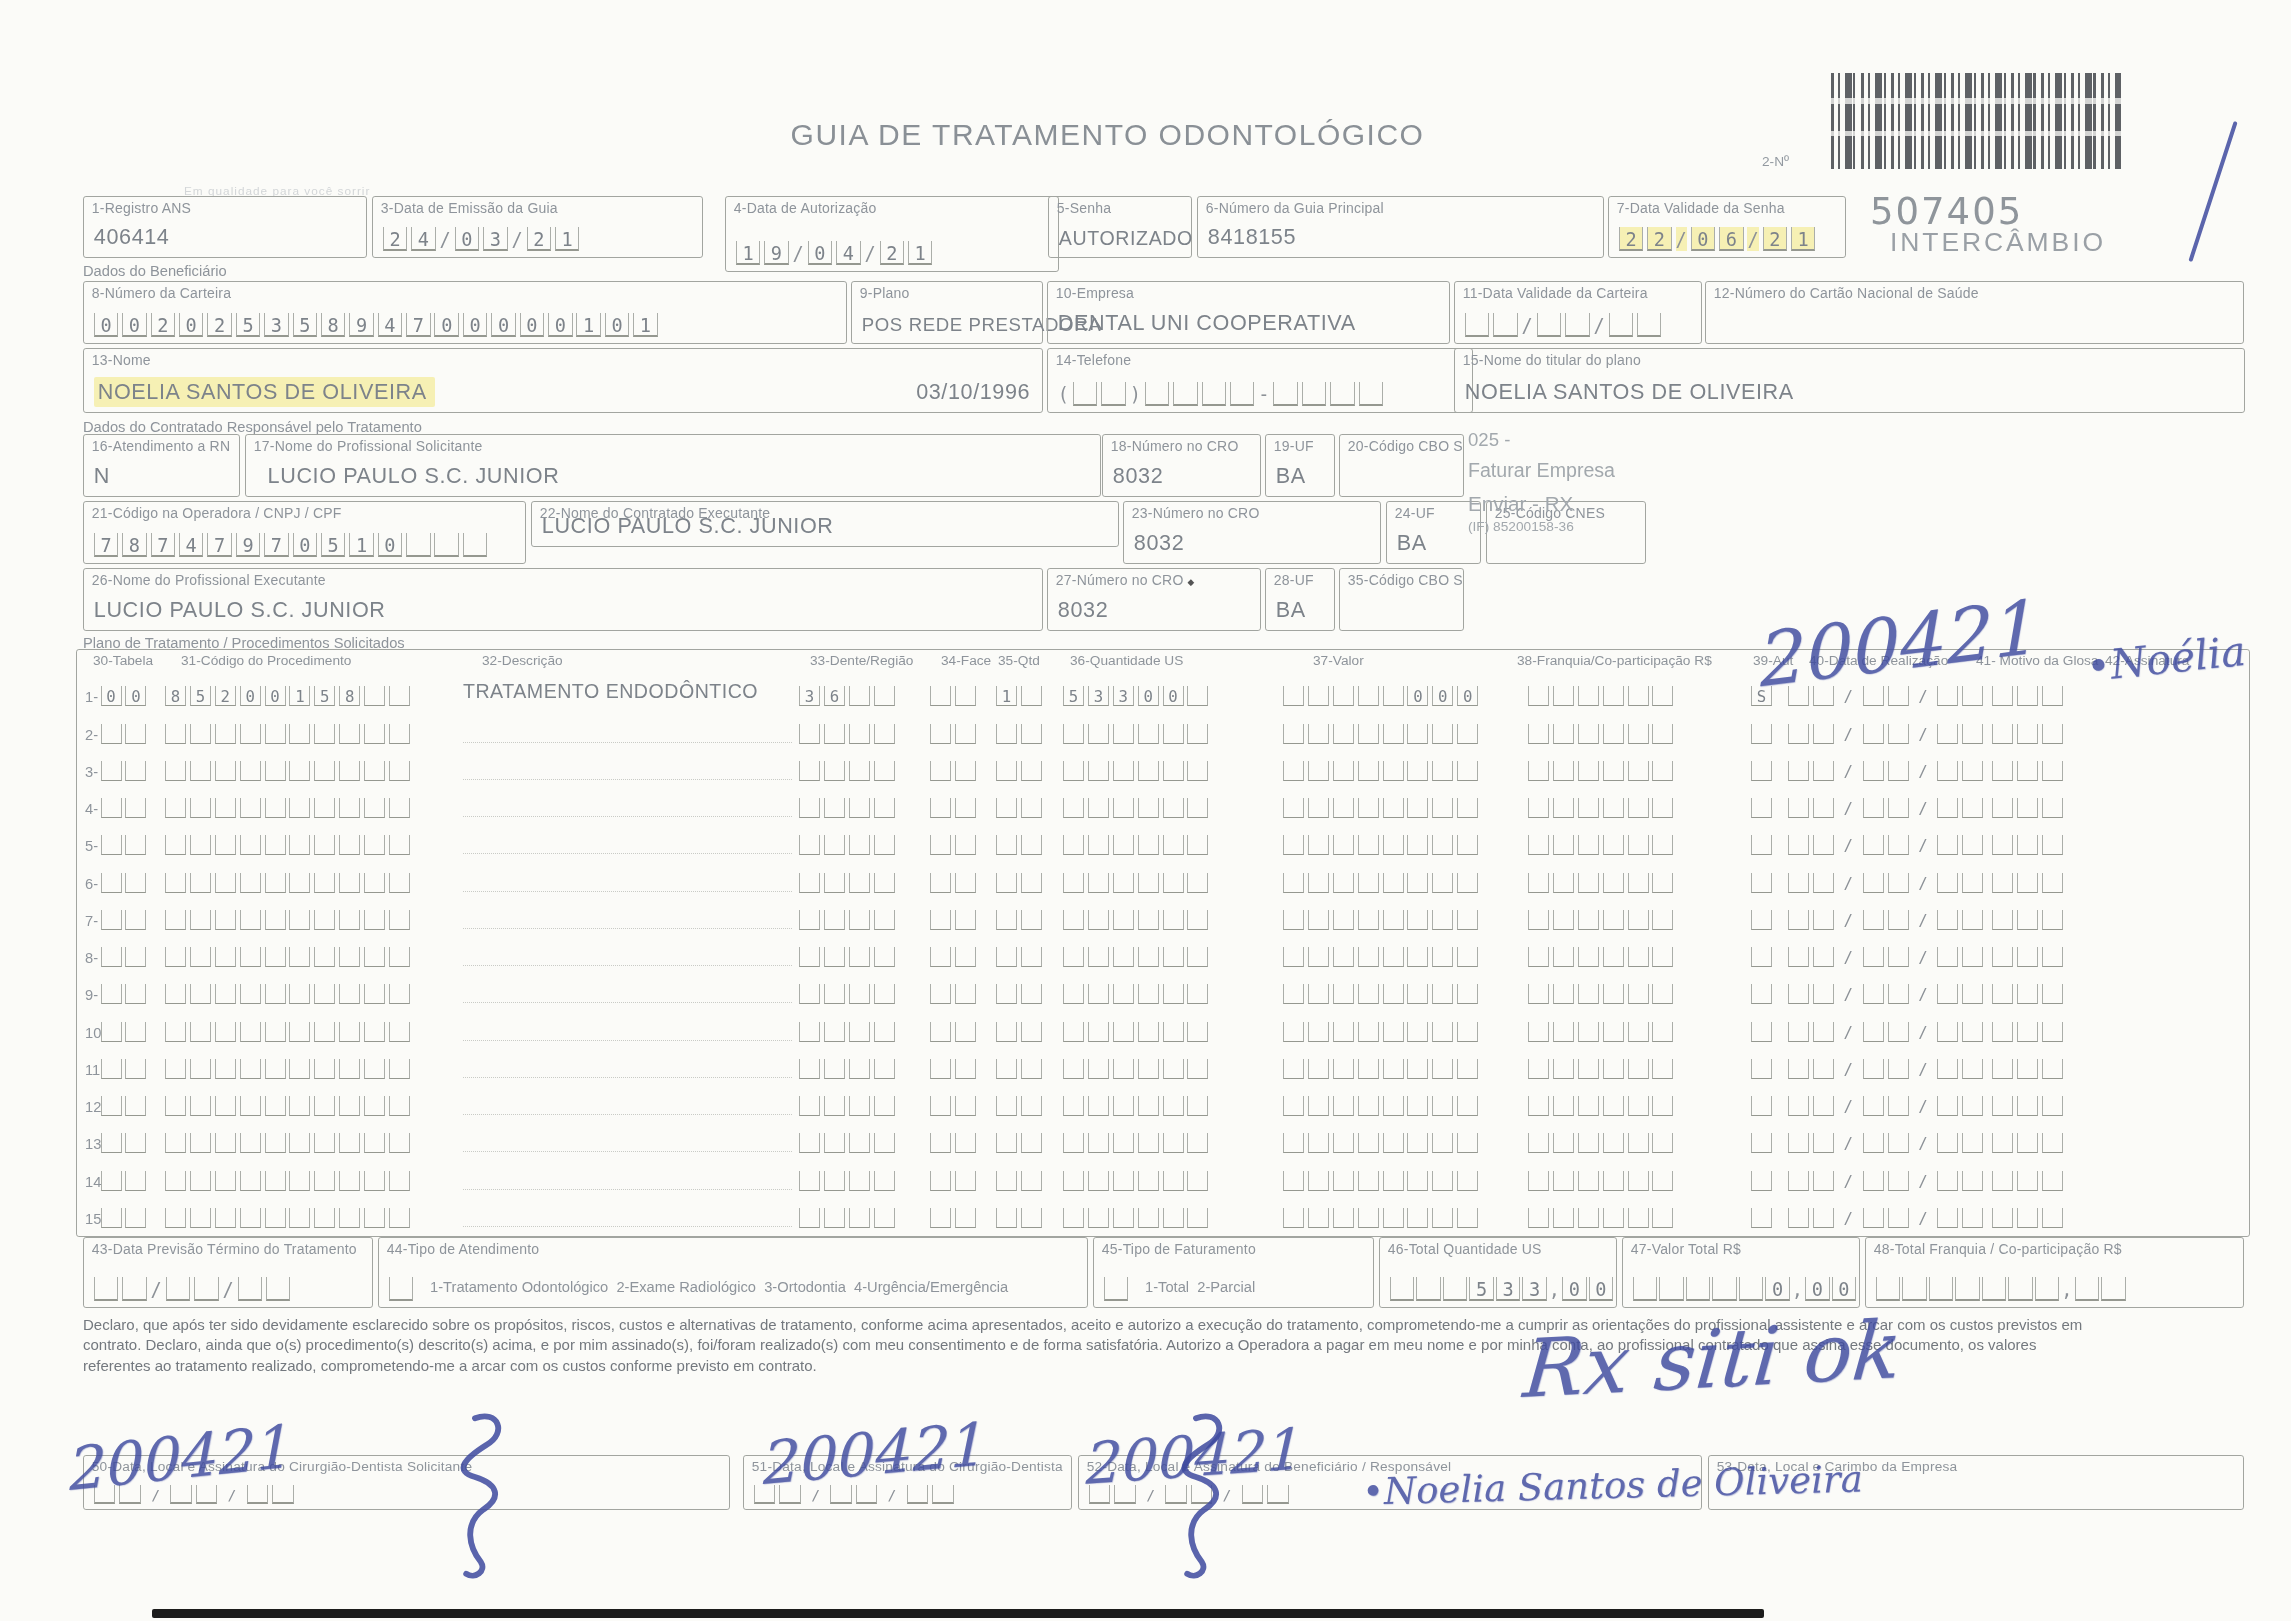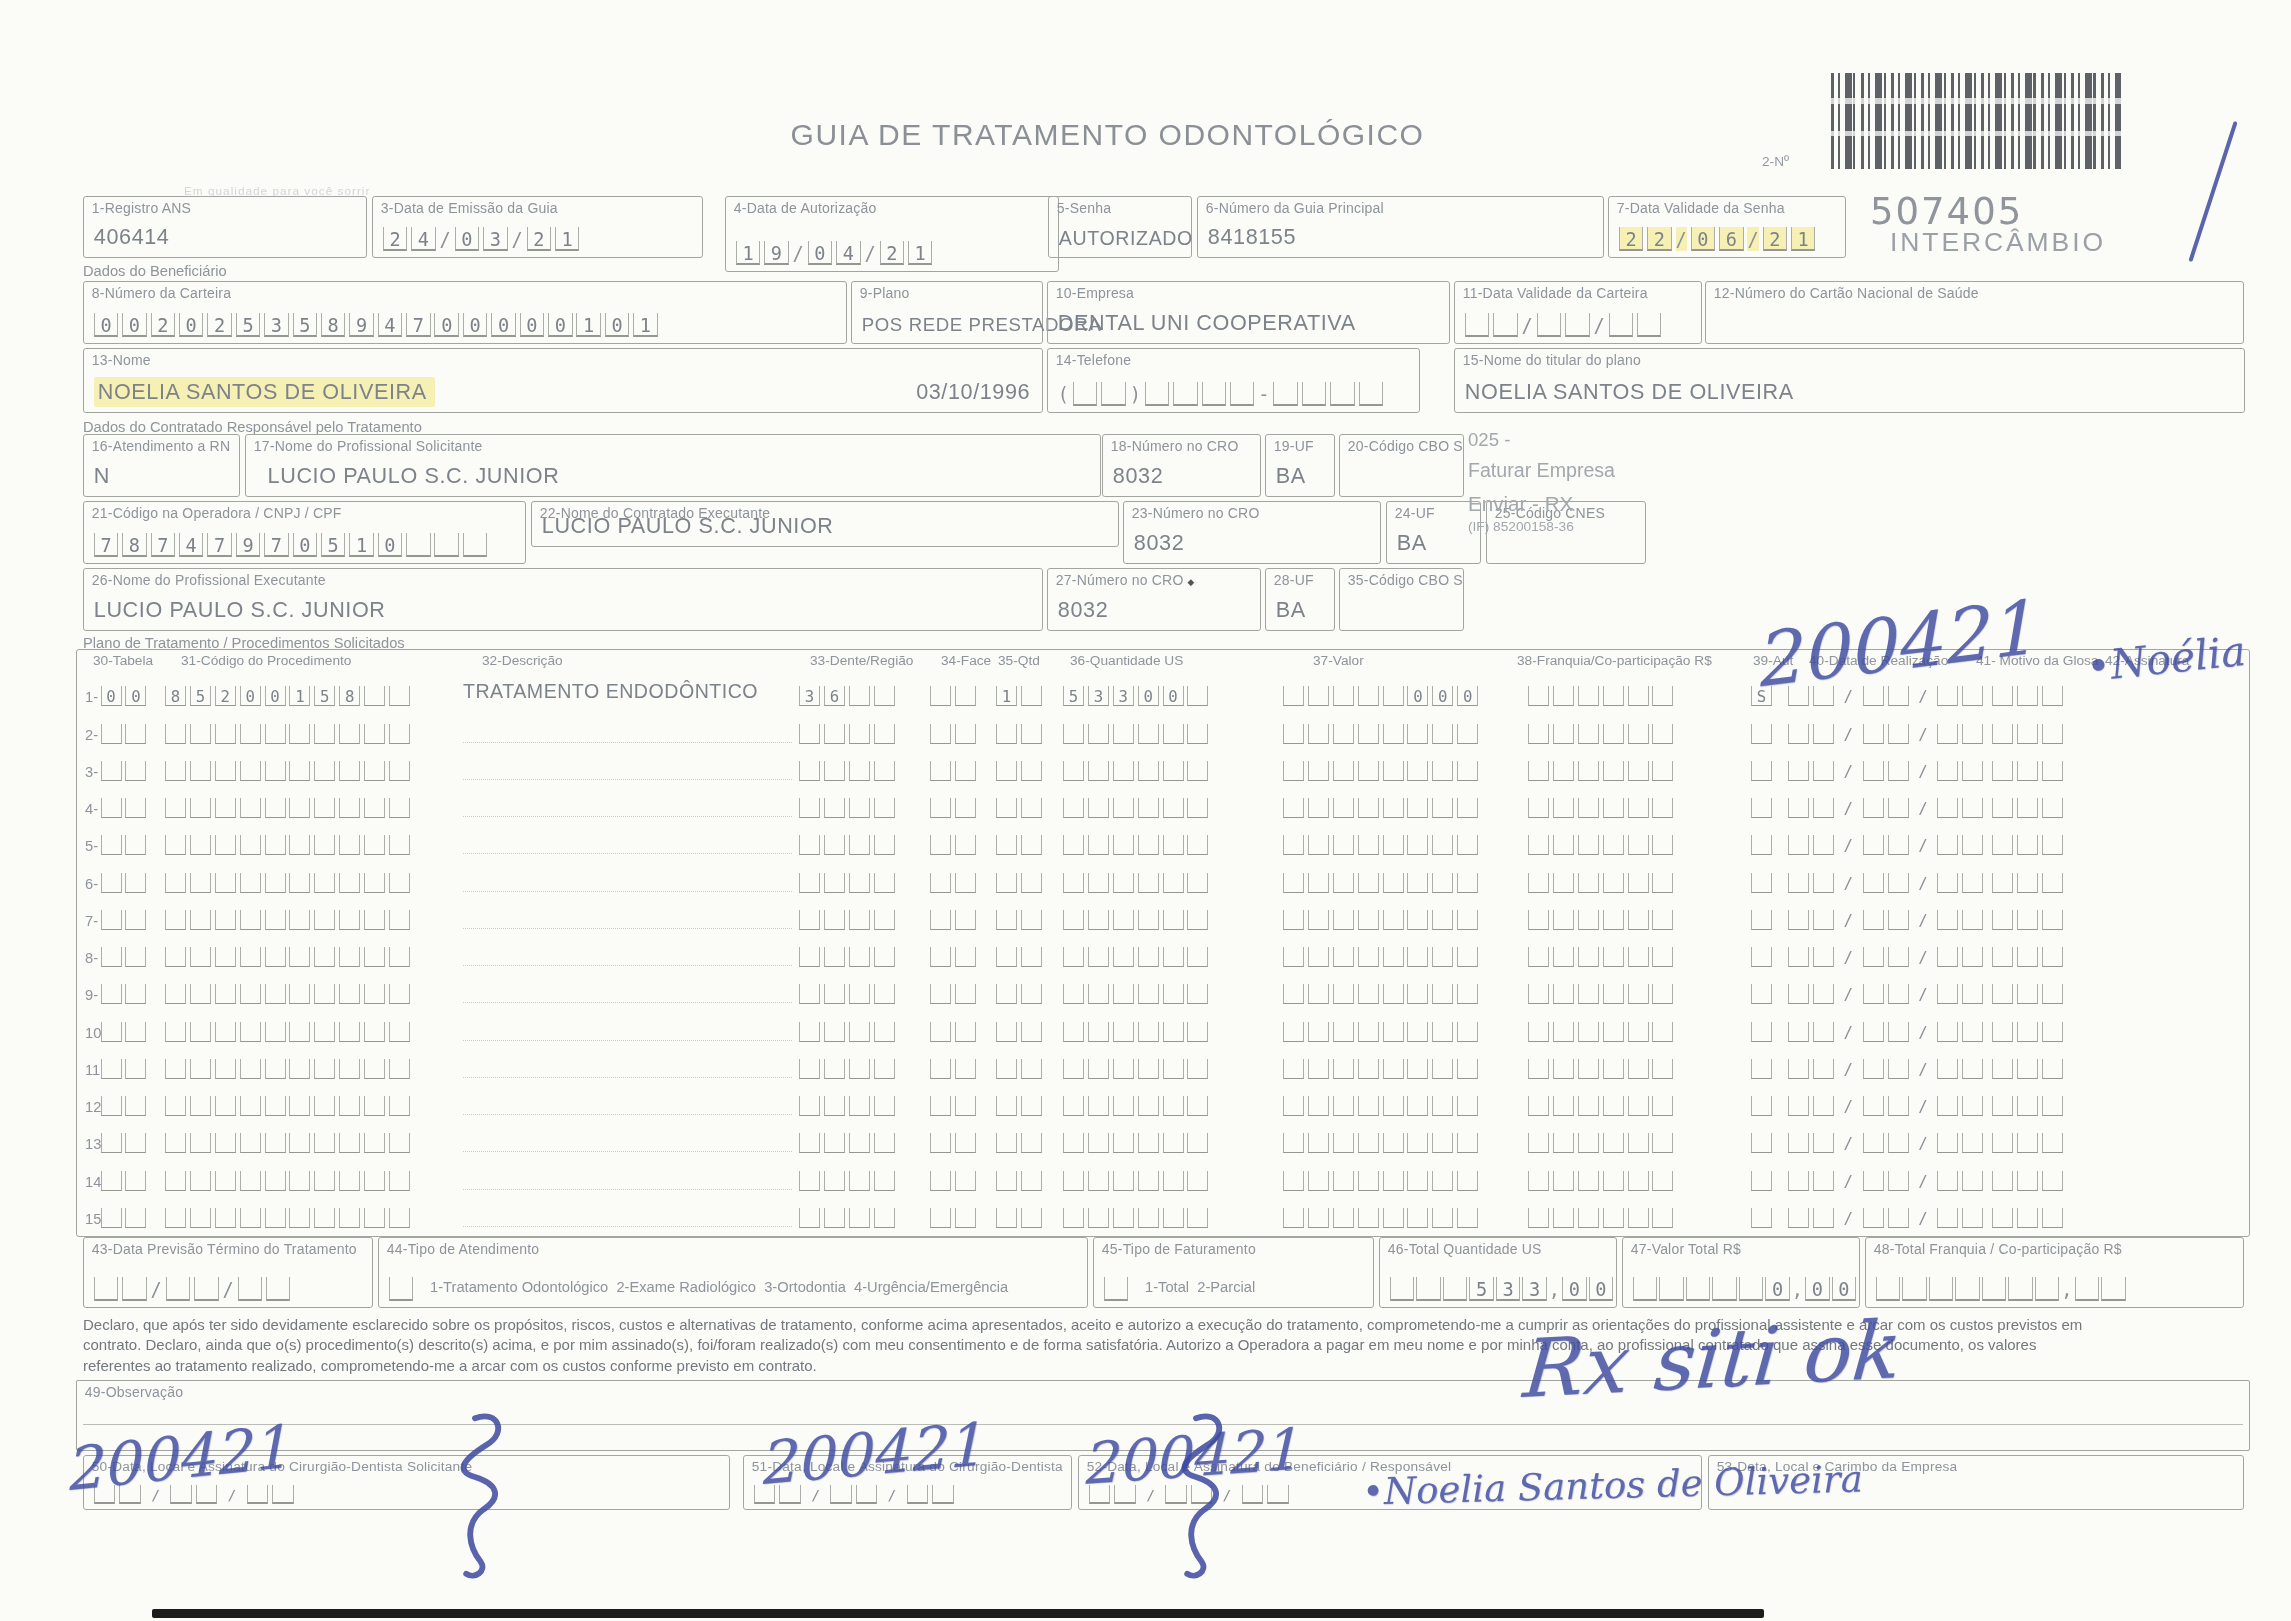--- a/index.html
+++ b/index.html
@@ -186,21 +186,21 @@
   </div>
   <div class="fbox" style="left:1705px;top:281px;width:539px;height:63px;">
     <span class="flabel">12-Número do Cartão Nacional de Saúde</span>
   </div>
 
   <div class="fbox" style="left:83px;top:348px;width:960px;height:65px;">
     <span class="flabel">13-Nome</span>
     <span class="fvalue"><span class="hl-text">NOELIA SANTOS DE OLIVEIRA</span></span>
     <span class="fvalue" style="left:auto;right:11.8px;">03/10/1996</span>
   </div>
-  <div class="fbox" style="left:1047px;top:348px;width:373px;height:65px;">
+  <div class="fbox" style="left:1047px;top:348px;width:426px;height:65px;">
     <span class="flabel">14-Telefone</span>
     <span class="cells">
         <span class="cell sep">(</span>
         <span class="cell"></span>
         <span class="cell"></span>
         <span class="cell sep">)</span>
         <span class="cell"></span>
         <span class="cell"></span>
         <span class="cell"></span>
         <span class="cell"></span>
@@ -1558,24 +1558,20 @@
         <span class="cell"></span>
       </span>
   </div>
 
   <div class="decl">
     <div>Declaro, que após ter sido devidamente esclarecido sobre os propósitos, riscos, custos e alternativas de tratamento, conforme acima apresentados, aceito e autorizo a execução do tratamento, comprometendo-me a cumprir as orientações do profissional assistente e arcar com os custos previstos em</div>
     <div>contrato. Declaro, ainda que o(s) procedimento(s) descrito(s) acima, e por mim assinado(s), foi/foram realizado(s) com meu consentimento e de forma satisfatória. Autorizo a Operadora a pagar em meu nome e por minha conta, ao profissional contratado que assina esse documento, os valores</div>
     <div>referentes ao tratamento realizado, comprometendo-me a arcar com os custos conforme previsto em contrato.</div>
   </div>
 
-  <div class="obox">
-    <span class="flabel">49-Observação</span>
-    <span class="oline"></span>
-  </div>
 
   <div class="fbox sig" style="left:83px;top:1455px;width:647px;height:55px;">
     <span class="flabel">50-Data, Local e Assinatura do Cirurgião-Dentista Solicitante</span>
     <span class="cells">
         <span class="cell"></span>
         <span class="cell"></span>
         <span class="cell sep">/</span>
         <span class="cell"></span>
         <span class="cell"></span>
         <span class="cell sep">/</span>

